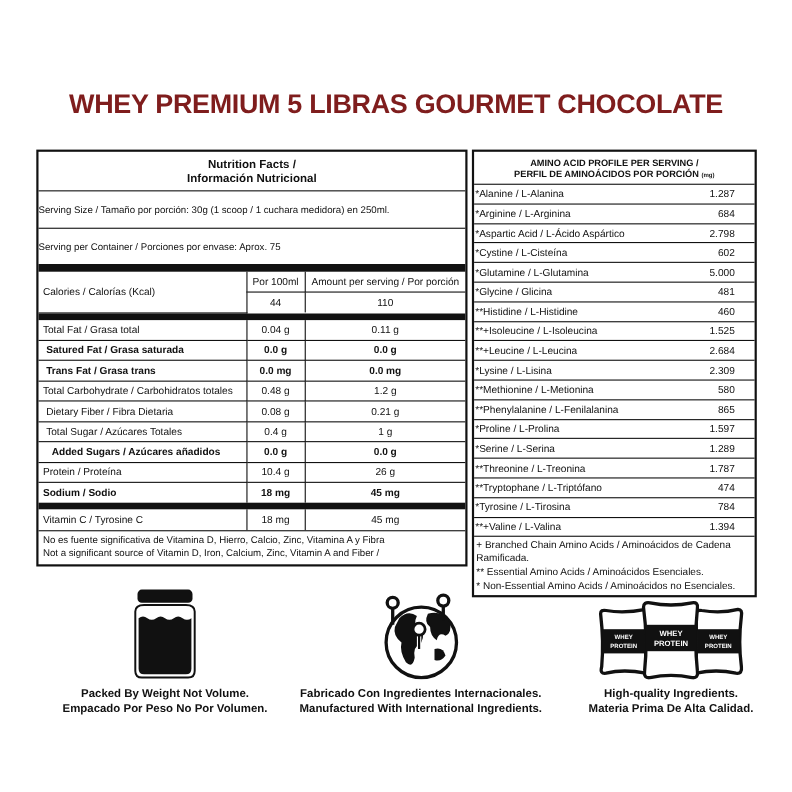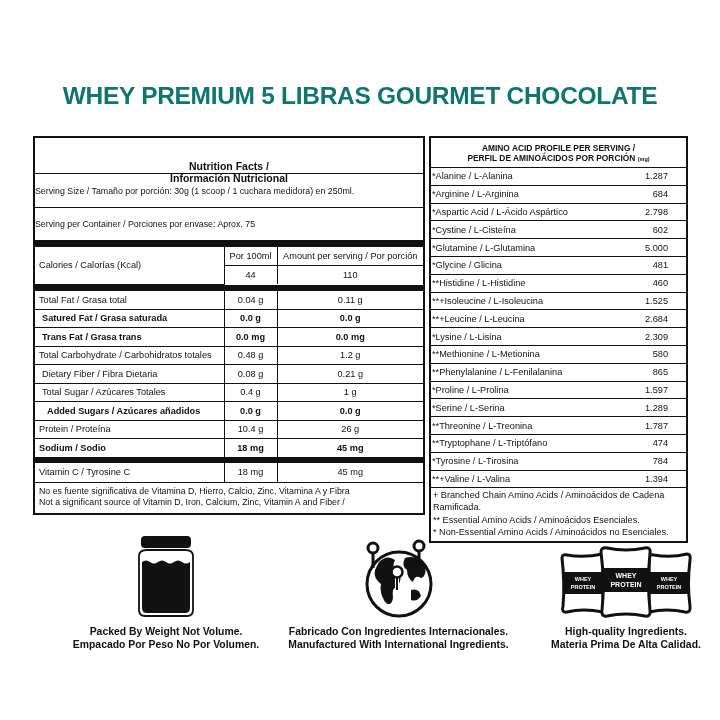--- a/index.html
+++ b/index.html
@@ -1,31 +1,31 @@
 <!DOCTYPE html>
 <html><head>
 <meta charset="utf-8">
 <style>
   * { box-sizing: border-box; margin: 0; padding: 0; }
   html, body { width: 720px; height: 720px; background: #ffffff; overflow: hidden; }
   body { font-family: "Liberation Sans", sans-serif; color: #111; position: relative; }
 
   .title {
     position: absolute; top: 82px; left: 0; width: 720px; text-align: center;
-    font-weight: bold; font-size: 24.5px; letter-spacing: -0.3px; color: #0f766e;
+    font-weight: bold; font-size: 24.5px; letter-spacing: -0.3px; color: #7f1d1d;
   }
 
   
   .nut {
     position: absolute; left: 33px; top: 136px; width: 392px;
     border: 2px solid #111;
   }
   .nut .hdr {
     text-align: center; font-weight: bold; font-size: 10.5px; line-height: 12px;
-    height: 36px; padding-top: 22px; border-bottom: 1.5px solid #111;
+    height: 36px; padding-top: 6px; border-bottom: 1.5px solid #111;
   }
   .nut .line {
     font-size: 8.8px; height: 34px; line-height: 34px;
     border-bottom: 1.5px solid #111;
   }
   .nut .line.tall { height: 32px; line-height: 32px; border-bottom: none; }
   .thick { height: 7px; background: #111; }
   .thick.sm { height: 6px; }
   table.grid { width: 100%; border-collapse: collapse; font-size: 9.2px; }
   table.grid td { border: 1.5px solid #111; padding: 0 4px; height: 18.5px; }
@@ -56,21 +56,21 @@
   .arow {
     display: flex; justify-content: space-between; align-items: center;
     height: 17.8px; font-size: 9.2px; padding: 0 14px 0 1px; border-bottom: 1.5px solid #111;
   }
   .arow .v { padding-right: 4px; }
   .anotes { font-size: 9.1px; line-height: 11.5px; padding: 2px 2px 3px 2px; }
   .anotes p + p { margin-top: 2px; }
   .anotes p.tight { margin-top: 0; }
 
   
-  .feat { position: absolute; top: 528px; text-align: center; margin-left: 16px; }
+  .feat { position: absolute; top: 528px; text-align: center; }
   .feat .icon { height: 90px; display: flex; justify-content: center; align-items: flex-end; }
   .feat .cap { font-weight: bold; font-size: 10.4px; line-height: 12.5px; margin-top: 8px; white-space: nowrap; }
   .f1 { left: 50px; width: 200px; }
   .f2 { left: 245px; width: 275px; }
   .f3 { left: 510px; width: 200px; }
 </style>
 </head>
 <body>
 
 <div class="title">WHEY PREMIUM 5 LIBRAS GOURMET CHOCOLATE</div>

